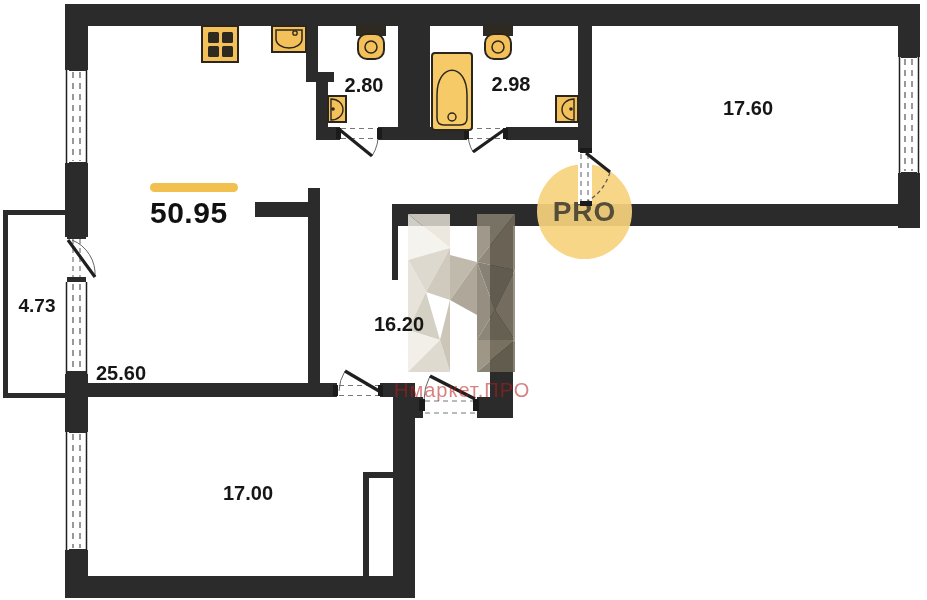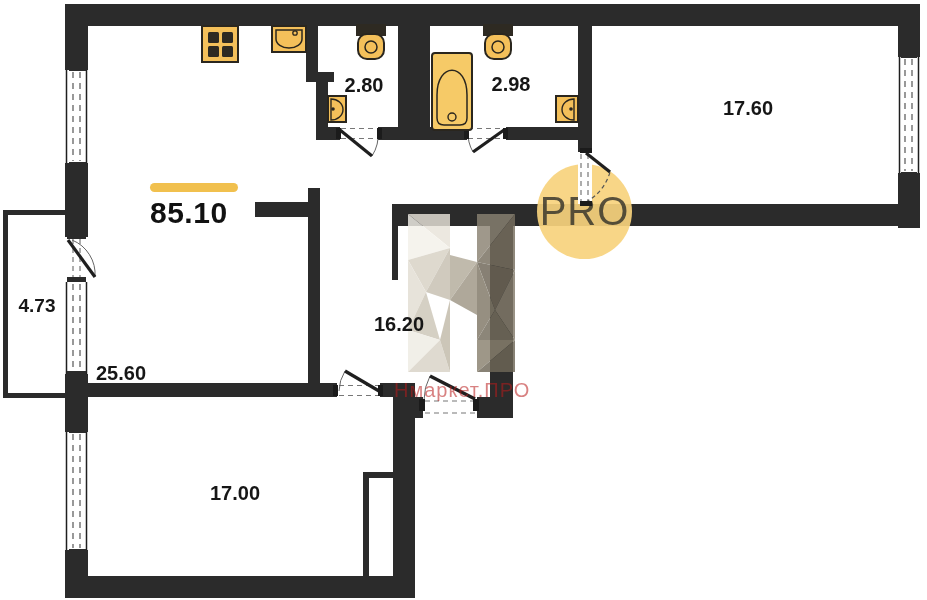--- a/index.html
+++ b/index.html
@@ -2,21 +2,21 @@
 <html><head>
 <meta charset="utf-8">
 <style>
   html,body{margin:0;padding:0;background:#fff;}
   .plan{position:relative;width:927px;height:600px;background:#ffffff;overflow:hidden;
         font-family:"Liberation Sans",sans-serif;}
   .w{position:absolute;background:#2b2b2b;z-index:1;}
   .overlay{position:absolute;left:0;top:0;z-index:3;}
   .badge{position:absolute;left:537px;top:164px;width:95px;height:95px;border-radius:50%;
          background:rgba(247,211,125,0.92);display:flex;align-items:center;justify-content:center;z-index:2;}
-  .badge span{font-size:40px;font-weight:normal;letter-spacing:1px;color:rgba(48,46,40,0.8);}
+  .badge span{font-size:28px;font-weight:bold;letter-spacing:1px;color:rgba(48,46,40,0.8);}
   .wm{position:absolute;left:0;top:0;z-index:4;pointer-events:none;}
   .wm-text{position:absolute;left:394px;top:379px;font-size:20px;color:#b91c1c;opacity:0.55;
            letter-spacing:1px;z-index:4;white-space:nowrap;}
   .lbl{position:absolute;transform:translate(-50%,-50%);font-size:20px;color:#161616;
        white-space:nowrap;z-index:5;font-weight:bold;}
   .total{position:absolute;left:150px;top:183px;z-index:5;}
   .total .bar{width:88px;height:9px;border-radius:4.5px;background:#f1c04e;margin-bottom:4px;}
   .total .num{font-size:30px;font-weight:bold;color:#111;letter-spacing:0.5px;}
 </style>
 </head>
@@ -219,24 +219,24 @@
       <polygon points="477,262 477,340 495,310" fill="#7f7766"></polygon>
       <polygon points="477,340 495,310 515,340" fill="#746c5c"></polygon>
       <polygon points="477,340 515,340 477,372" fill="#89816f"></polygon>
       <polygon points="477,372 515,340 515,372" fill="#6f6757"></polygon>
     </g>
   </svg>
   <div class="wm-text">Нмаркет.ПРО</div>
 
   <div class="total">
     <div class="bar"></div>
-    <div class="num">85.10</div>
+    <div class="num">50.95</div>
   </div>
 
   <div class="lbl" style="left:364px;top:85px">2.80</div>
   <div class="lbl" style="left:511px;top:84px">2.98</div>
   <div class="lbl" style="left:748px;top:108px">17.60</div>
   <div class="lbl" style="left:37px;top:306px;font-size:19px">4.73</div>
   <div class="lbl" style="left:121px;top:373px">25.60</div>
   <div class="lbl" style="left:399px;top:324px">16.20</div>
-  <div class="lbl" style="left:235px;top:493px">17.00</div>
+  <div class="lbl" style="left:248px;top:493px">17.00</div>
 
 </div>
 
 </body></html>

